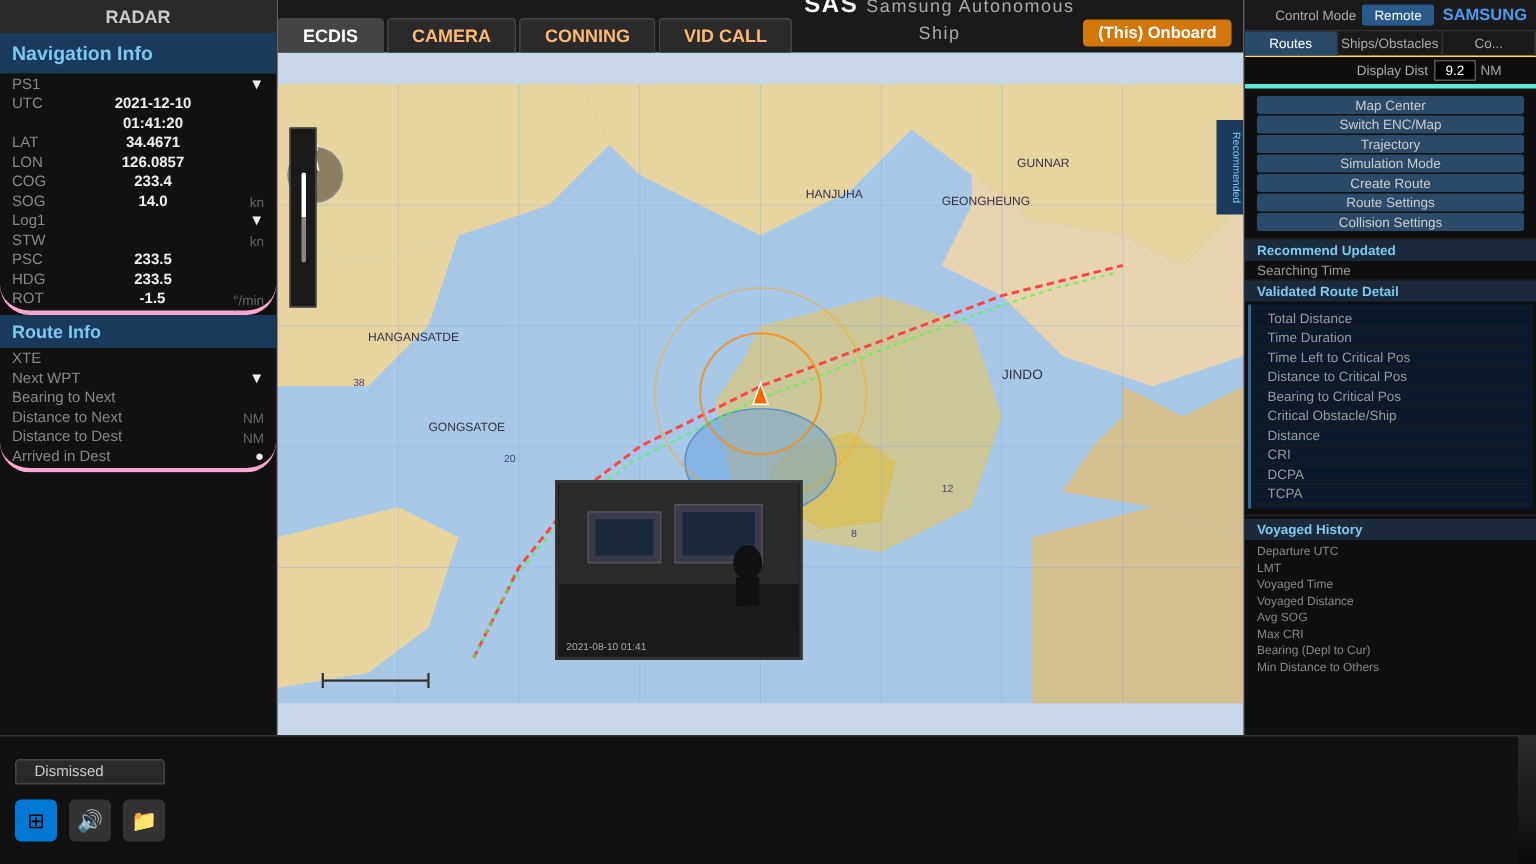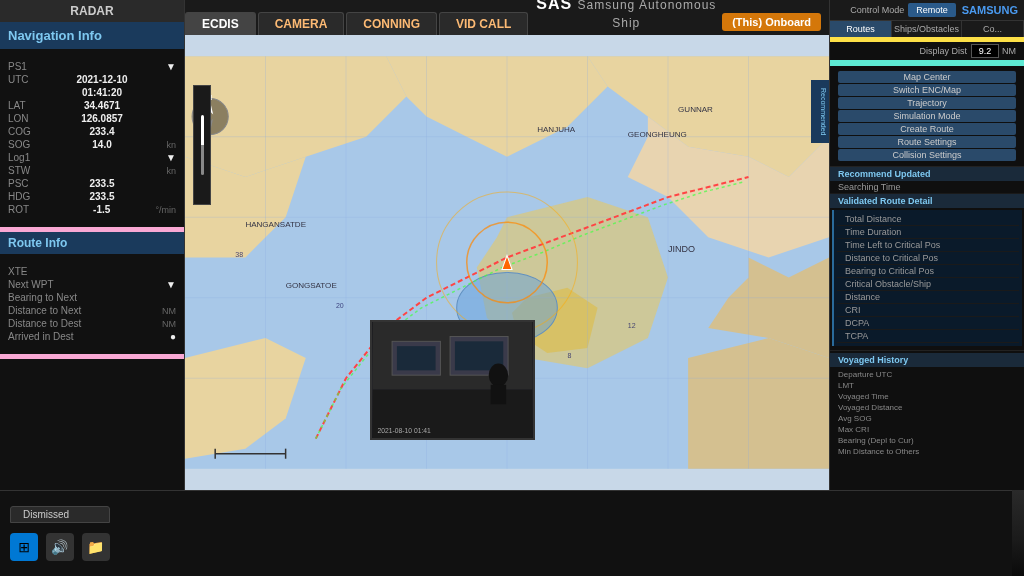--- a/index.html
+++ b/index.html
@@ -39,22 +39,23 @@
     .left-panel-header {
       background: #1a3a5c;
       color: #7ec8f0;
       font-size: 13px;
       font-weight: bold;
       padding: 6px 8px;
       text-align: left;
     }
 
     .nav-info-section {
-      padding: 11px 8px;
-      border-bottom: 5px solid #f9a8d4;
+      padding: 1px 8px;
+      border-bottom: 3px solid #f9a8d4;
+      border-radius: 20px;
     }
 
     .nav-row {
       display: flex;
       justify-content: space-between;
       align-items: center;
       padding: 1px 0;
       color: #aaa;
       font-size: 10px;
     }
@@ -206,21 +207,21 @@
     .samsung-logo {
       color: #4a9af0;
       font-size: 11px;
       font-weight: bold;
       margin-left: 6px;
     }
 
     .right-tabs {
       display: flex;
       background: #1a1a1a;
-      border-bottom: 5px solid #fde047;
+      border-bottom: 1px solid #fde047;
     }
 
     .right-tab {
       flex: 1;
       text-align: center;
       font-size: 9px;
       padding: 3px 2px;
       color: #aaa;
       border-right: 1px solid #333;
       cursor: pointer;
@@ -356,24 +357,24 @@
       display: flex;
       align-items: center;
       justify-content: center;
       position: relative;
     }
 
     
     .display-dist-row {
       display: flex;
       align-items: center;
-      padding: 2px 8px;
+      padding: 2px 23px;
       font-size: 9px;
       color: #aaa;
-      border-bottom: 6px solid #5eead4;
+      border-bottom: 3px solid #5eead4;
     }
 
     .dist-input {
       background: #000;
       border: 1px solid #555;
       color: #fff;
       font-size: 9px;
       width: 28px;
       text-align: center;
       padding: 1px;

